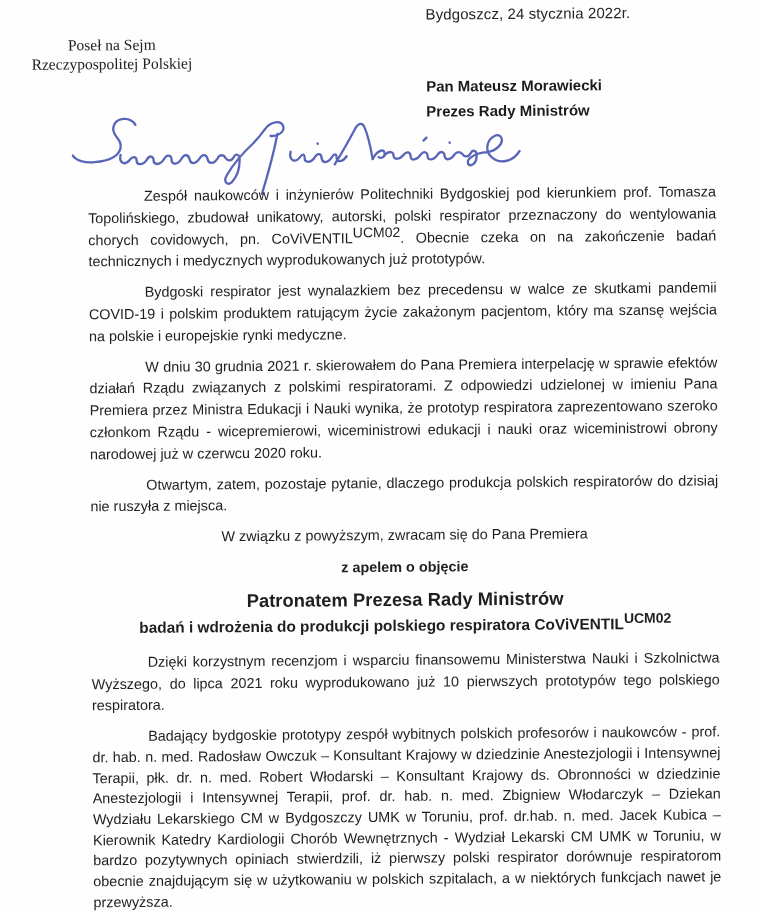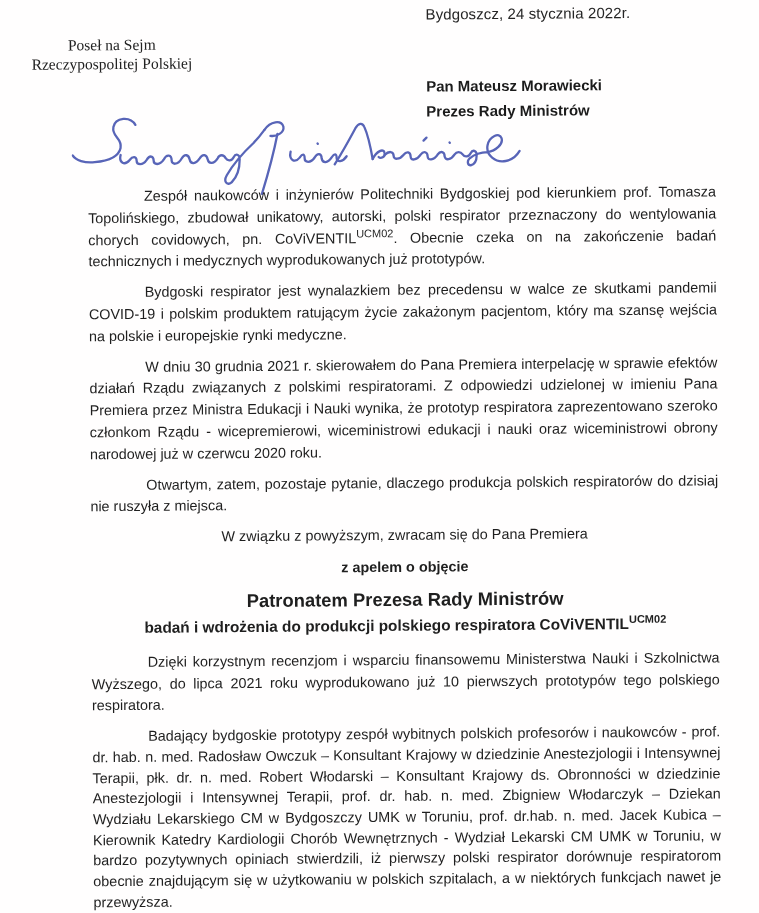--- a/index.html
+++ b/index.html
@@ -36,21 +36,21 @@
     position:absolute; left:90px; top:184px; width:628px;
     font-size:14.4px; line-height:21.8px; text-align:justify; color:#1f1f1f;
   }
   .body-text p { margin:0 0 9px 0; text-indent:56px; }
   .center-line { text-align:center; text-indent:0 !important; }
   .appeal-intro { margin:2px 0 10px 0 !important; }
   .appeal-line1 { font-weight:bold; margin:0 0 9px 0 !important; }
   .appeal-title { font-weight:bold; font-size:18.4px; margin:0 0 3px 0 !important; line-height:24px; }
   .appeal-sub   { font-weight:bold; font-size:15.4px; margin:0 0 13px 0 !important; line-height:22px; }
   .p6 { line-height:20.7px; margin-bottom:0 !important; }
-  sup { font-size:11px; line-height:0; vertical-align:super; font-weight:inherit; letter-spacing:0; }
+  sup { font-size:14px; line-height:0; vertical-align:super; font-weight:inherit; letter-spacing:0; }
 </style>
 </head>
 <body>
 
 <div class="page">
   <div class="tilt">
 
     <div class="date-line">Bydgoszcz, 24 stycznia 2022r.</div>
 
     <div class="sender-block">

